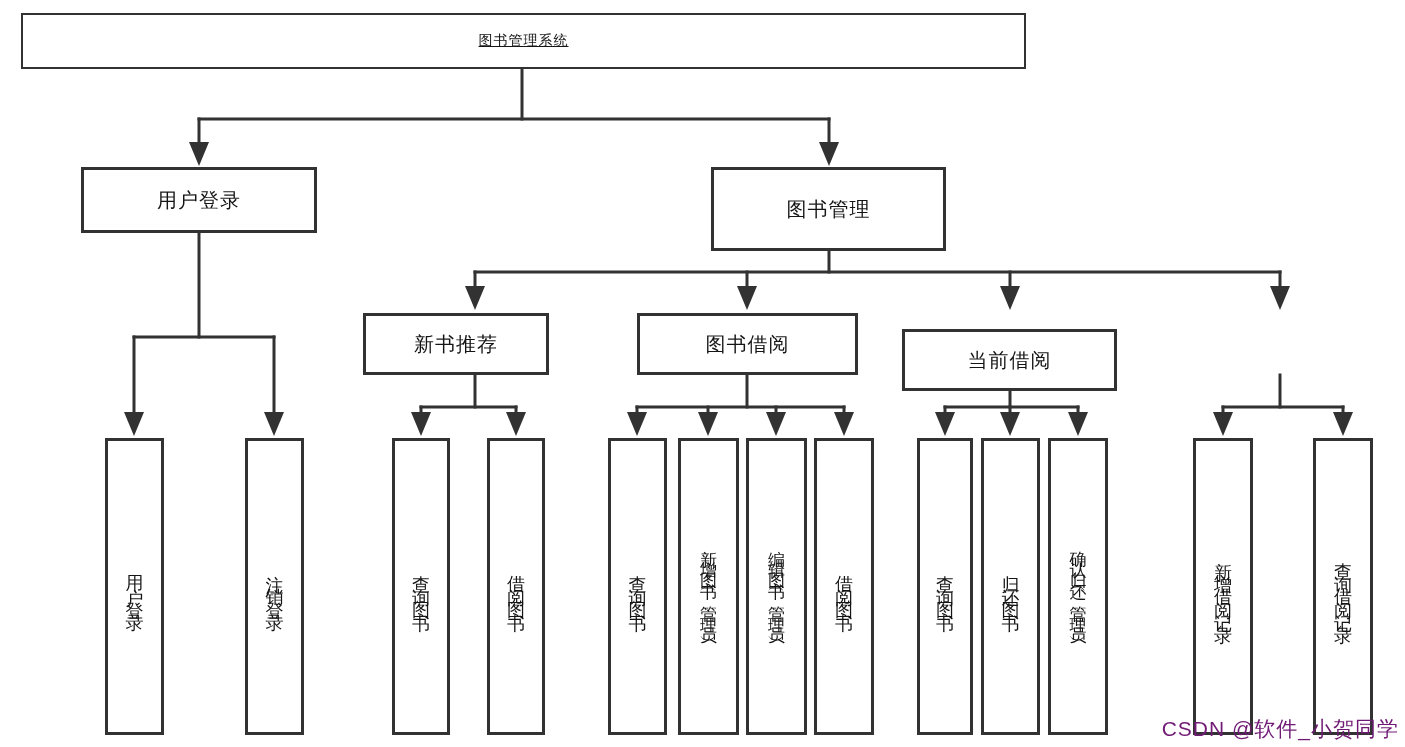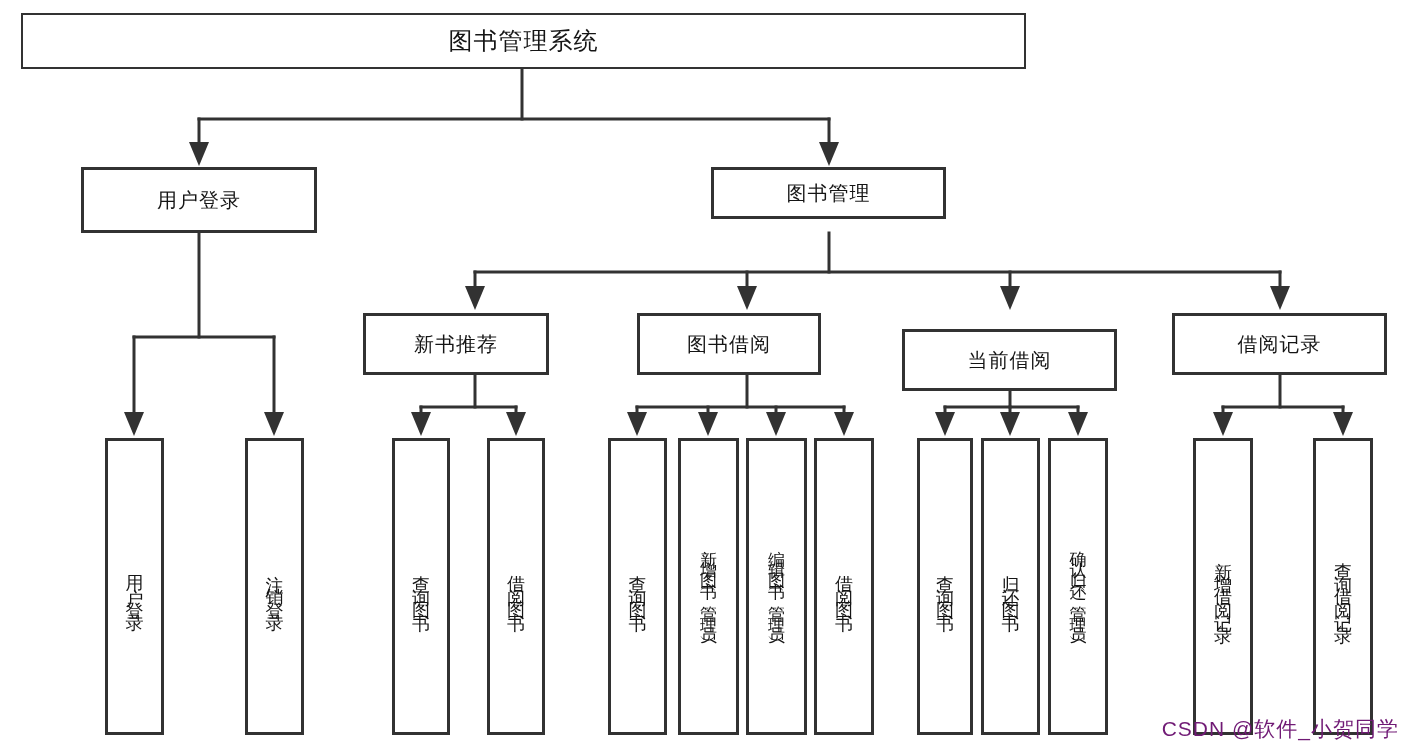--- a/index.html
+++ b/index.html
@@ -21,21 +21,21 @@
     align-items:center;
     justify-content:center;
     z-index:2;
   }
   .box.root{border-width:2px;}
   .hlabel{
     font-size:20px;
     letter-spacing:1px;
     white-space:nowrap;
   }
-  .root .hlabel{font-size:24px;}
+  .root .hlabel{font-size:14px;text-decoration:underline;}
   .vlabel{
     writing-mode:vertical-rl;
     text-orientation:mixed;
     font-size:18px;
     letter-spacing:13px;
     line-height:1;
     white-space:nowrap;
   }
   .vbox.long .vlabel{font-size:17px;letter-spacing:11px;}
   .watermark{
@@ -109,35 +109,32 @@
       <polygon points="1333,412 1353,412 1343,436" fill="#323232"></polygon>
     </svg>
 
   <div class="box root" style="left:21px;top:13px;width:1005px;height:56px">
     <span class="hlabel">图书管理系统</span>
   </div>
 
   <div class="box" style="left:81px;top:167px;width:236px;height:66px">
     <span class="hlabel">用户登录</span>
   </div>
-  <div class="box" style="left:711px;top:167px;width:235px;height:52px">
+  <div class="box" style="left:711px;top:167px;width:235px;height:84px">
     <span class="hlabel">图书管理</span>
   </div>
 
   <div class="box" style="left:363px;top:313px;width:186px;height:62px">
     <span class="hlabel">新书推荐</span>
   </div>
-  <div class="box" style="left:637px;top:313px;width:184px;height:62px">
+  <div class="box" style="left:637px;top:313px;width:221px;height:62px">
     <span class="hlabel">图书借阅</span>
   </div>
   <div class="box" style="left:902px;top:329px;width:215px;height:62px">
     <span class="hlabel">当前借阅</span>
-  </div>
-  <div class="box" style="left:1172px;top:313px;width:215px;height:62px">
-    <span class="hlabel">借阅记录</span>
   </div>
 
   <div class="box vbox" style="left:105px;top:438px;width:59px;height:297px">
     <span class="vlabel">用户登录</span>
   </div>
   <div class="box vbox" style="left:245px;top:438px;width:59px;height:297px">
     <span class="vlabel">注销登录</span>
   </div>
 
   <div class="box vbox" style="left:392px;top:438px;width:58px;height:297px">

